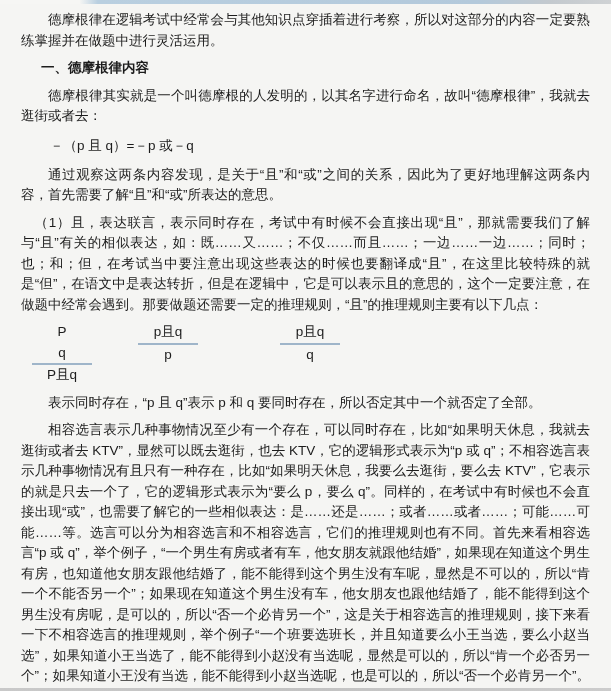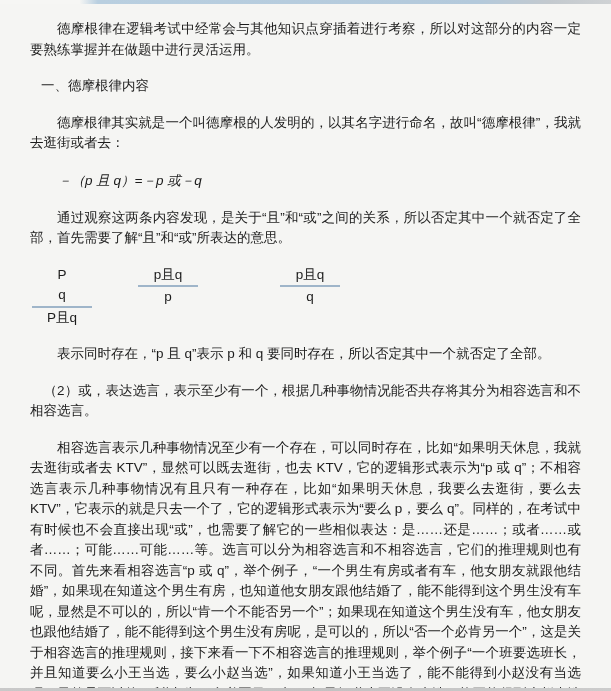--- a/index.html
+++ b/index.html
@@ -29,24 +29,24 @@
   .page {
     position: absolute;
     top: 3px; left: 0;
     width: 583px;
     padding: 0 14px;
     color: #1c1c1c;
     font-size: 13.5px;
     line-height: 20.5px;
     text-align: justify;
   }
-  .para { margin: 16px; text-indent: 2em; }
+  .para { margin: 7px; text-indent: 2em; }
   .para.numbered { text-indent: 1em; }
-  .heading { margin: 0; text-indent: 2em; }
-  .formula { margin: 17px; text-indent: 2em; line-height: 20px; font-style: italic; }
+  .heading { margin: 0; text-indent: 2em; font-weight: bold; }
+  .formula { margin: 9px; text-indent: 2em; line-height: 20px; }
   .rules-row {
     display: flex;
     align-items: flex-start;
     margin: 2px 0 0 18px;
   }
   .fraction { text-align: center; }
   .fraction .premise {
     padding: 0 5px;
     min-width: 50px;
     line-height: 20.5px;
@@ -68,40 +68,40 @@
 <div class="page">
 
   <p class="para">德摩根律在逻辑考试中经常会与其他知识点穿插着进行考察，所以对这部分的内容一定要熟练掌握并在做题中进行灵活运用。</p>
 
   <p class="heading">一、德摩根律内容</p>
 
   <p class="para">德摩根律其实就是一个叫德摩根的人发明的，以其名字进行命名，故叫“德摩根律”，我就去逛街或者去：</p>
 
   <div class="formula">－（p 且 q）=－p 或－q</div>
 
-  <p class="para">通过观察这两条内容发现，是关于“且”和“或”之间的关系，所以否定其中一个就否定了全部，首先需要了解“且”和“或”所表达的意思。</p>
+  <p class="para">通过观察这两条内容发现，是关于“且”和“或”之间的关系，因此为了更好地理解这两条内容，首先需要了解“且”和“或”所表达的意思。</p>
 
+  <p class="para numbered">（1）且，表达联言，表示同时存在，考试中有时候不会直接出现“且”，那就需要我们了解与“且”有关的相似表达，如：既……又……；不仅……而且……；一边……一边……；同时；也；和；但，在考试当中要注意出现这些表达的时候也要翻译成“且”，在这里比较特殊的就是“但”，在语文中是表达转折，但是在逻辑中，它是可以表示且的意思的，这个一定要注意，在做题中经常会遇到。那要做题还需要一定的推理规则，“且”的推理规则主要有以下几点：</p>
 
   <div class="rules-row">
     <div class="fraction f1">
       <div class="premise">P</div>
       <div class="premise">q</div>
       <div class="conclusion">P且q</div>
     </div>
     <div class="fraction f2">
       <div class="premise">p且q</div>
       <div class="conclusion">p</div>
     </div>
     <div class="fraction f3">
       <div class="premise">p且q</div>
       <div class="conclusion">q</div>
     </div>
   </div>
 
   <p class="para">表示同时存在，“p 且 q”表示 p 和 q 要同时存在，所以否定其中一个就否定了全部。</p>
 
-  <p class="para numbered">（2）或，表达选言，表示至少有一个，根据几种事物情况能否共存将其分为相容选言和不相容选言。</p>
 
   <p class="para">相容选言表示几种事物情况至少有一个存在，可以同时存在，比如“如果明天休息，我就去逛街或者去 KTV”，显然可以既去逛街，也去 KTV，它的逻辑形式表示为“p 或 q”；不相容选言表示几种事物情况有且只有一种存在，比如“如果明天休息，我要么去逛街，要么去 KTV”，它表示的就是只去一个了，它的逻辑形式表示为“要么 p，要么 q”。同样的，在考试中有时候也不会直接出现“或”，也需要了解它的一些相似表达：是……还是……；或者……或者……；可能……可能……等。选言可以分为相容选言和不相容选言，它们的推理规则也有不同。首先来看相容选言“p 或 q”，举个例子，“一个男生有房或者有车，他女朋友就跟他结婚”，如果现在知道这个男生有房，也知道他女朋友跟他结婚了，能不能得到这个男生没有车呢，显然是不可以的，所以“肯一个不能否另一个”；如果现在知道这个男生没有车，他女朋友也跟他结婚了，能不能得到这个男生没有房呢，是可以的，所以“否一个必肯另一个”，这是关于相容选言的推理规则，接下来看一下不相容选言的推理规则，举个例子“一个班要选班长，并且知道要么小王当选，要么小赵当选”，如果知道小王当选了，能不能得到小赵没有当选呢，显然是可以的，所以“肯一个必否另一个”；如果知道小王没有当选，能不能得到小赵当选呢，也是可以的，所以“否一个必肯另一个”。通过观察发现相容选言和不相容选言在否一个的时候没有区别，都是“否一个必肯另一个”，在肯一个的时候两者是有区别的。</p>
 
 </div>
 
 <div class="edge-strip-bottom"></div>
 
 </body></html>

